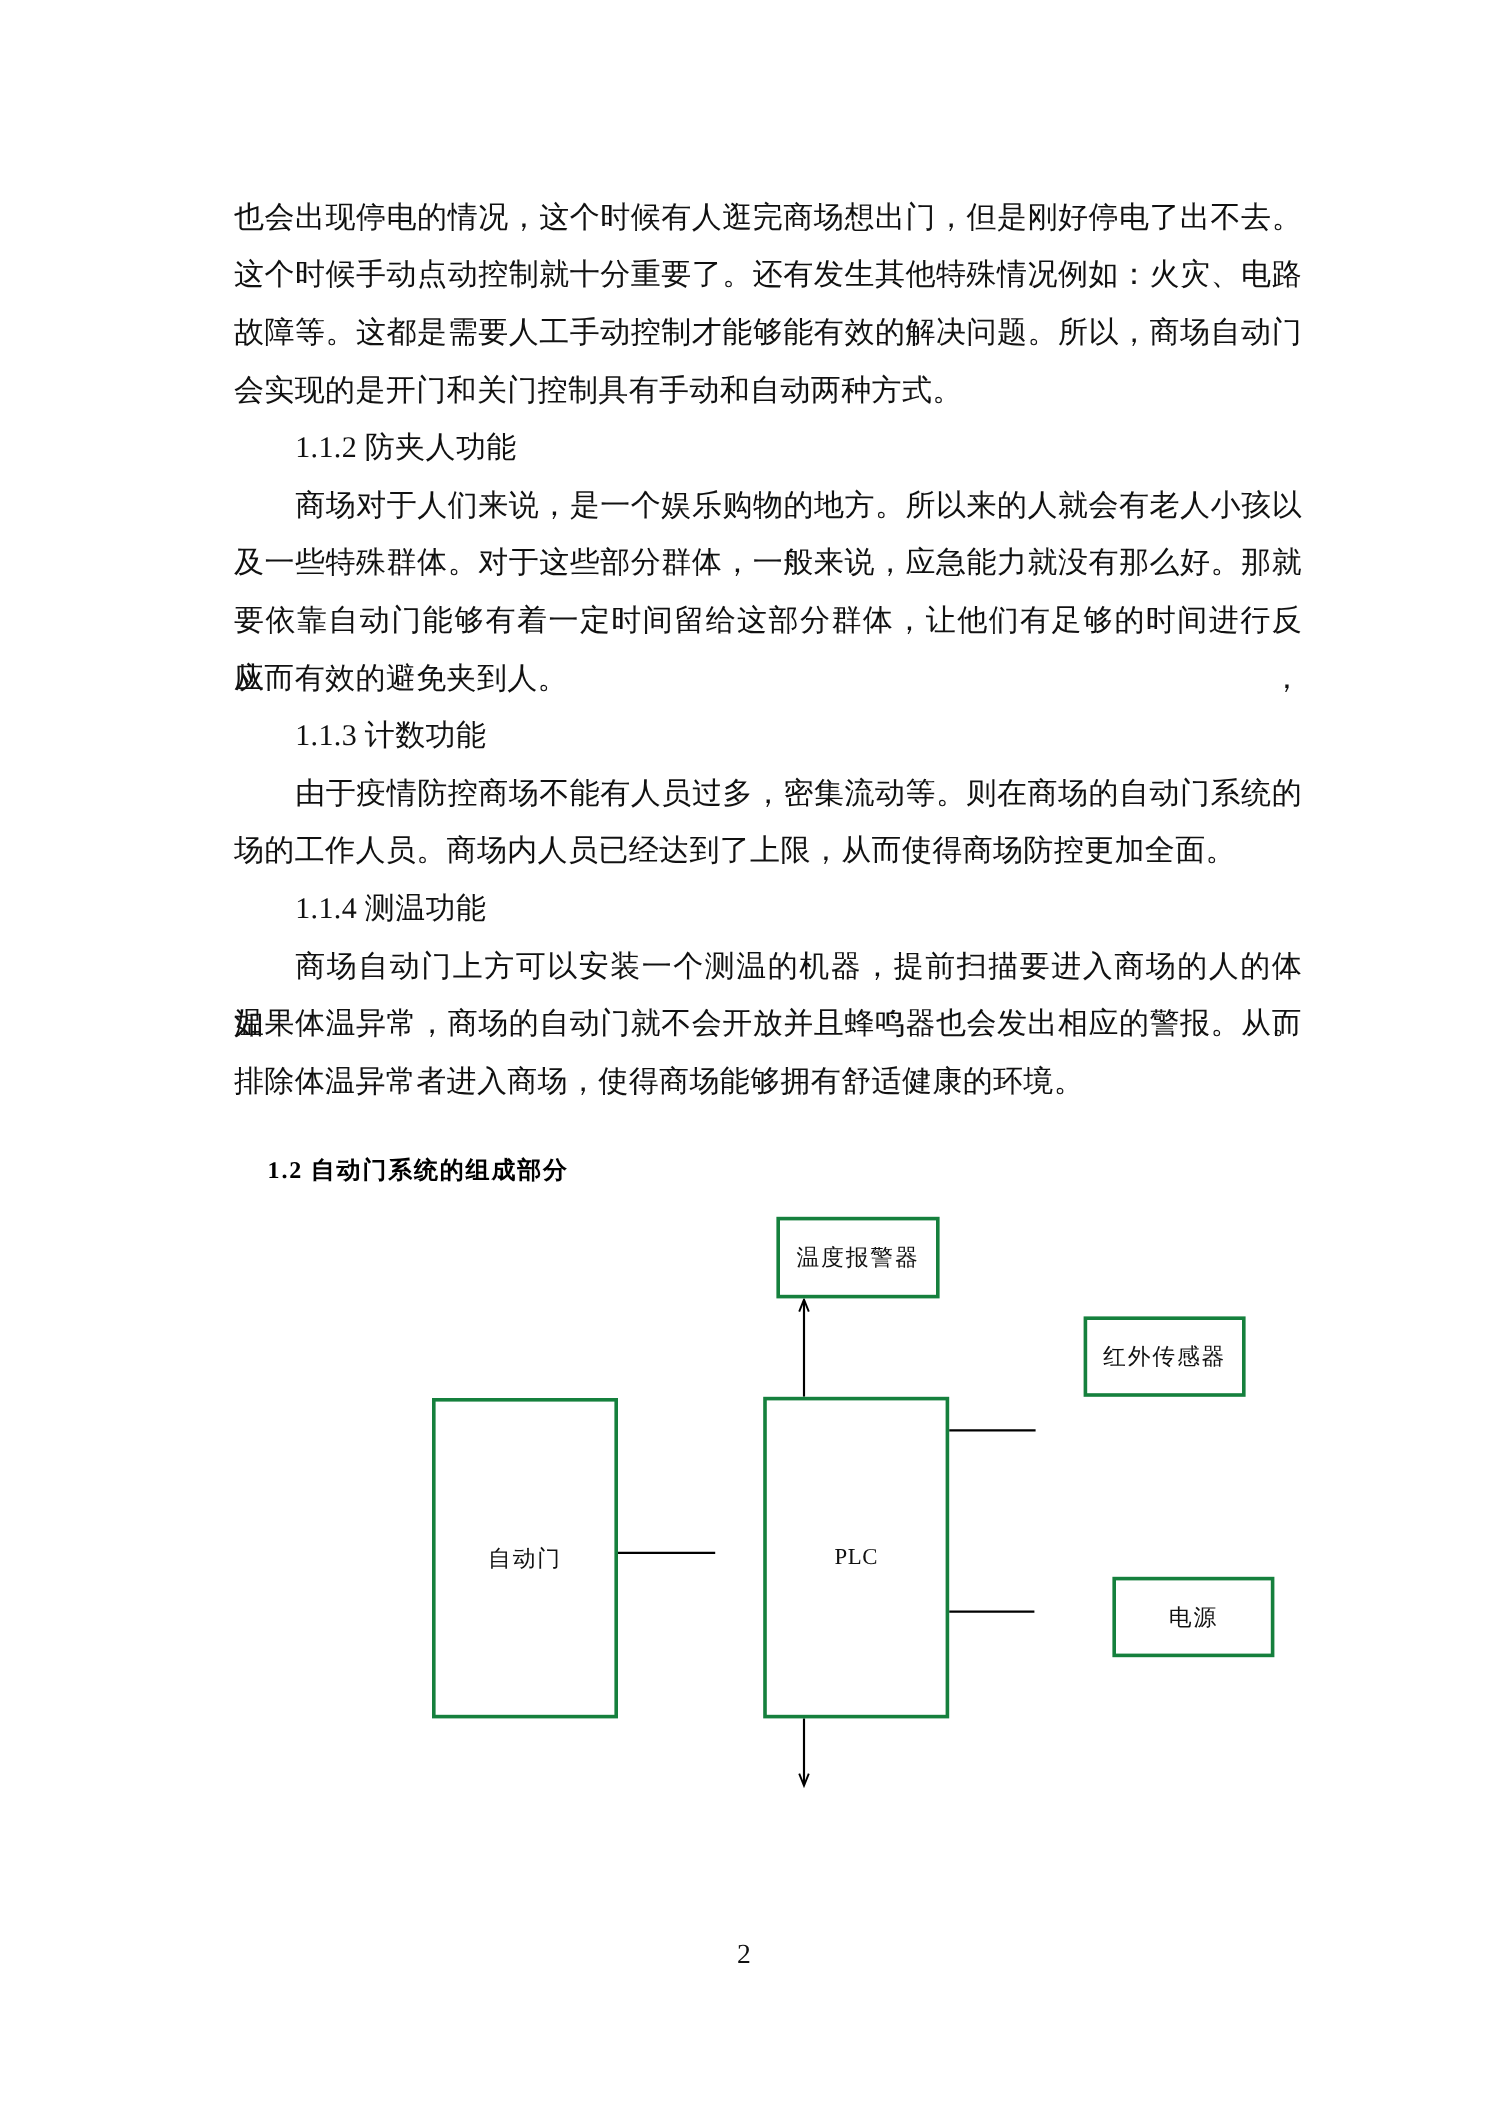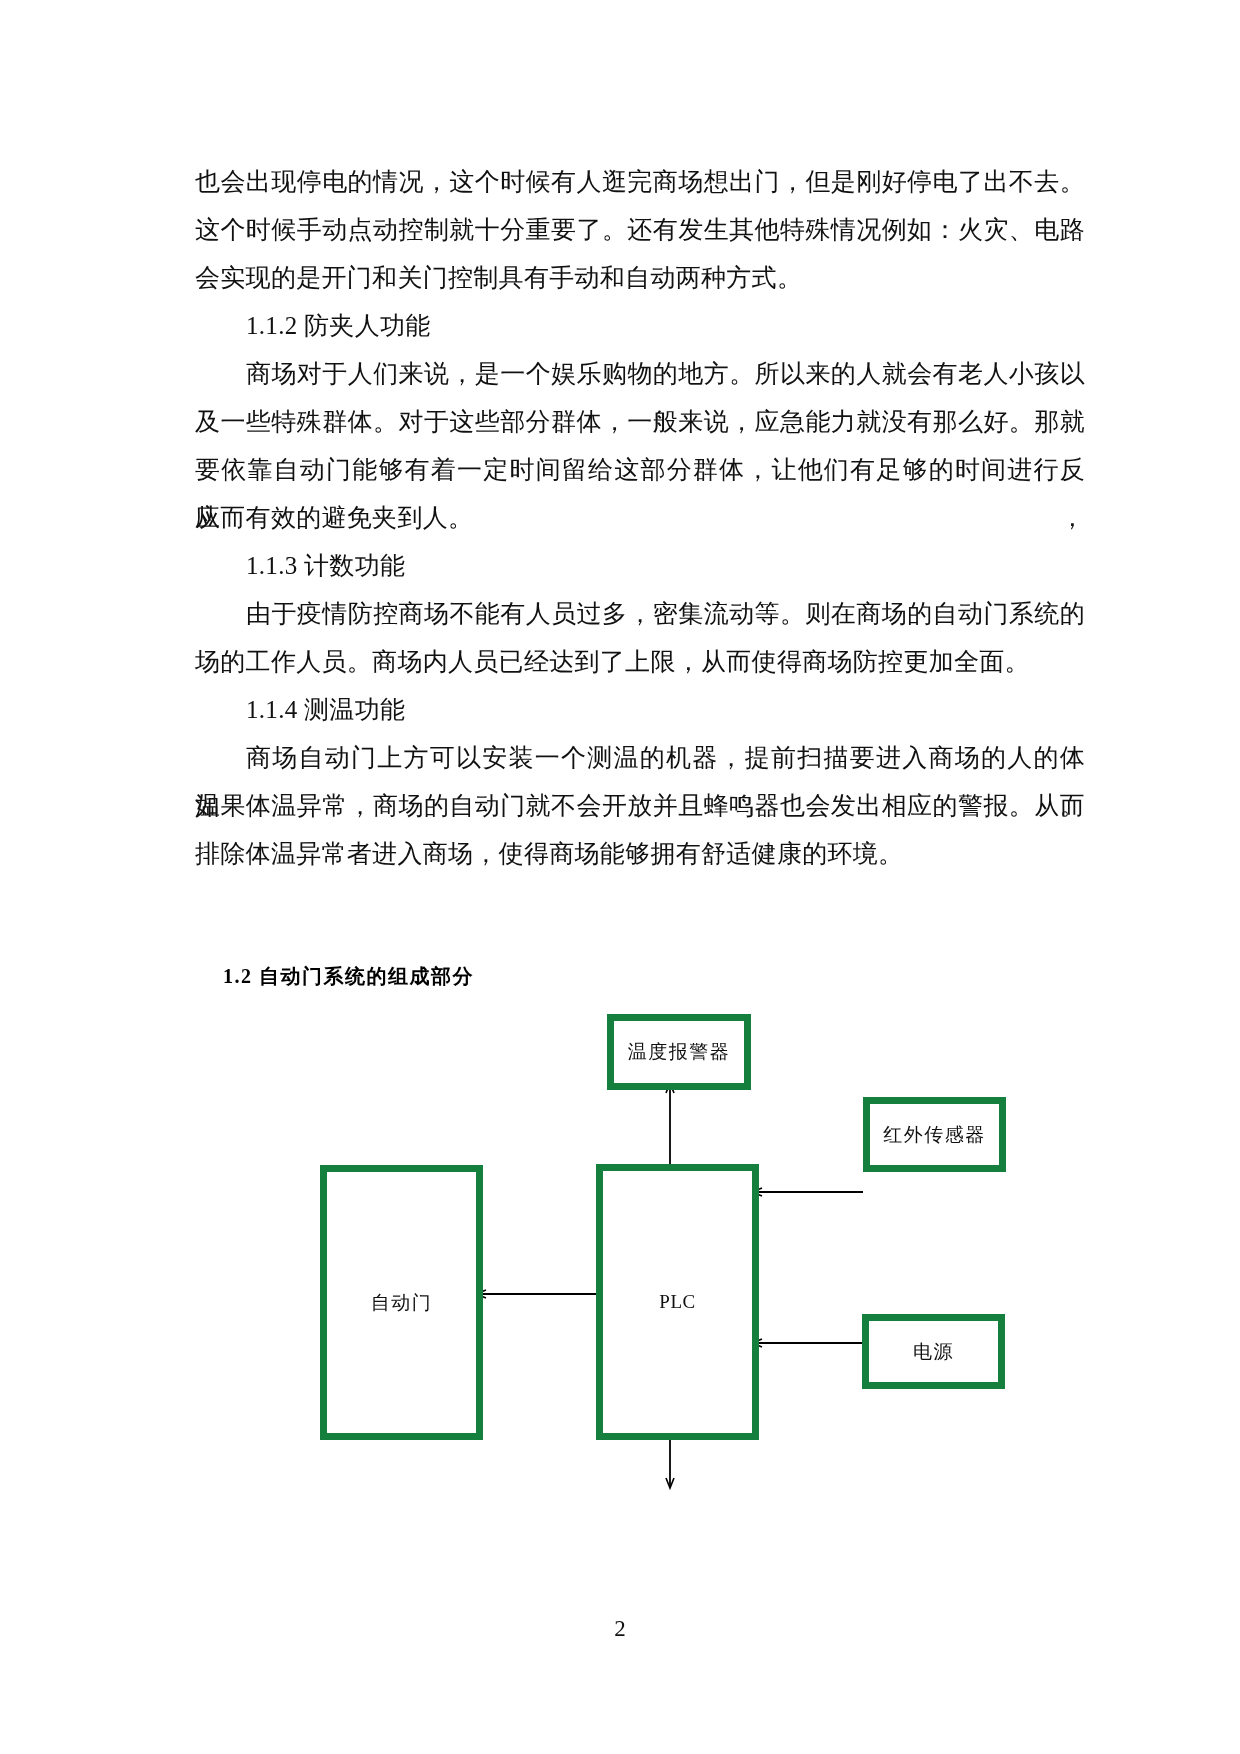--- a/index.html
+++ b/index.html
@@ -34,34 +34,35 @@
     position:absolute;
     left:223px; top:966px;
     font-size:20px;
     font-weight:bold;
     color:#000000;
     letter-spacing:1.5px;
     line-height:1;
   }
   .dbox {
     position:absolute;
-    border:7px solid #15803d;
+    border:3px solid #15803d;
     background:#ffffff;
     display:flex;
     align-items:center;
     justify-content:center;
     font-size:19px;
     letter-spacing:1.5px;
     color:#111111;
+    margin-left:40px;
   }
   #box-temp   { left:607px; top:1014px; width:130px; height:62px; }
   #box-door   { left:320px; top:1165px; width:149px; height:261px; }
   #box-plc    { left:596px; top:1164px; width:149px; height:262px; letter-spacing:0.5px; }
   #box-ir     { left:863px; top:1097px; width:129px; height:61px; }
-  #box-power  { left:862px; top:1314px; width:129px; height:61px; }
+  #box-power  { left:887px; top:1314px; width:129px; height:61px; }
   #box-people { left:606px; top:1495px; width:130px; height:61px; }
   .arrow-layer {
     position:absolute;
     left:0; top:0;
     width:1240px; height:1754px;
     pointer-events:none;
   }
   .pagenum {
     position:absolute;
     left:0; top:1616px;
@@ -72,20 +73,21 @@
   }
 </style>
 </head>
 <body>
 
 <div class="page">
 
   <div class="body-text">
     <div class="line fill">也会出现停电的情况，这个时候有人逛完商场想出门，但是刚好停电了出不去。</div>
     <div class="line fill">这个时候手动点动控制就十分重要了。还有发生其他特殊情况例如：火灾、电路</div>
+    <div class="line fill">故障等。这都是需要人工手动控制才能够能有效的解决问题。所以，商场自动门</div>
     <div class="line">会实现的是开门和关门控制具有手动和自动两种方式。</div>
     <div class="line indent">1.1.2 防夹人功能</div>
     <div class="line indent fill">商场对于人们来说，是一个娱乐购物的地方。所以来的人就会有老人小孩以</div>
     <div class="line fill">及一些特殊群体。对于这些部分群体，一般来说，应急能力就没有那么好。那就</div>
     <div class="line fill">要依靠自动门能够有着一定时间留给这部分群体，让他们有足够的时间进行反应，</div>
     <div class="line">从而有效的避免夹到人。</div>
     <div class="line indent">1.1.3 计数功能</div>
     <div class="line indent fill">由于疫情防控商场不能有人员过多，密集流动等。则在商场的自动门系统的</div>
     <div class="line">场的工作人员。商场内人员已经达到了上限，从而使得商场防控更加全面。</div>
     <div class="line indent">1.1.4 测温功能</div>

